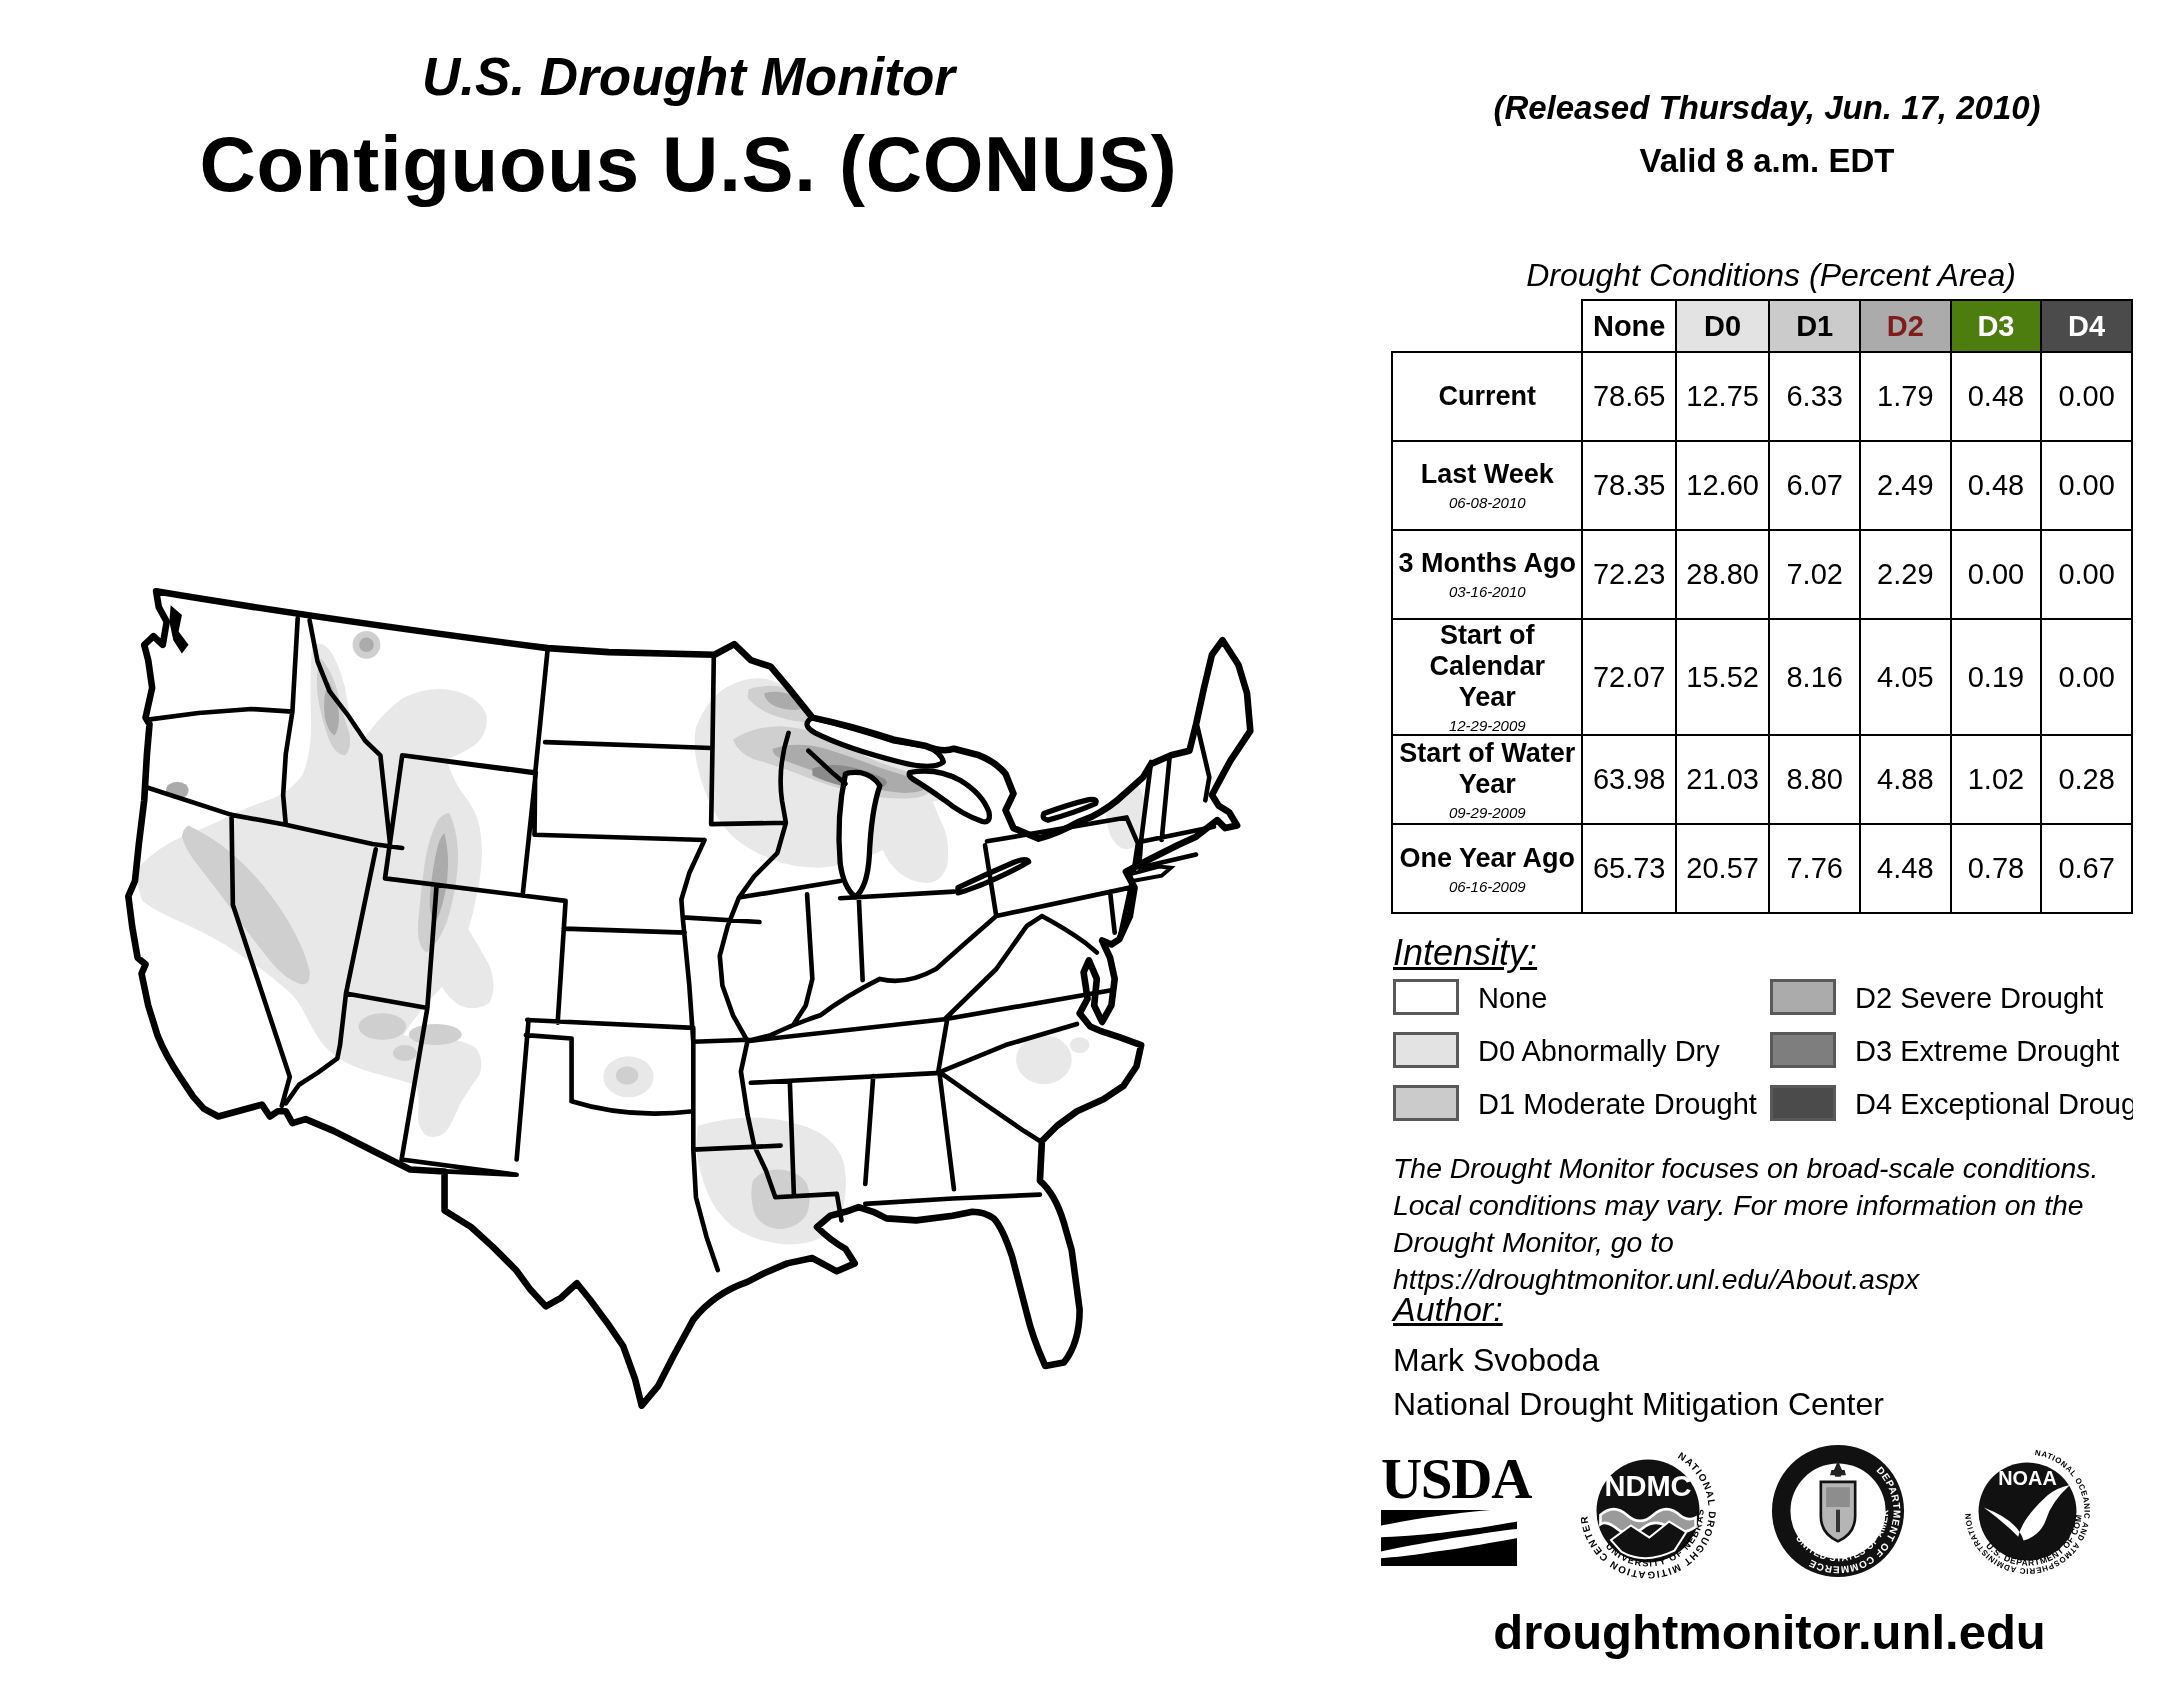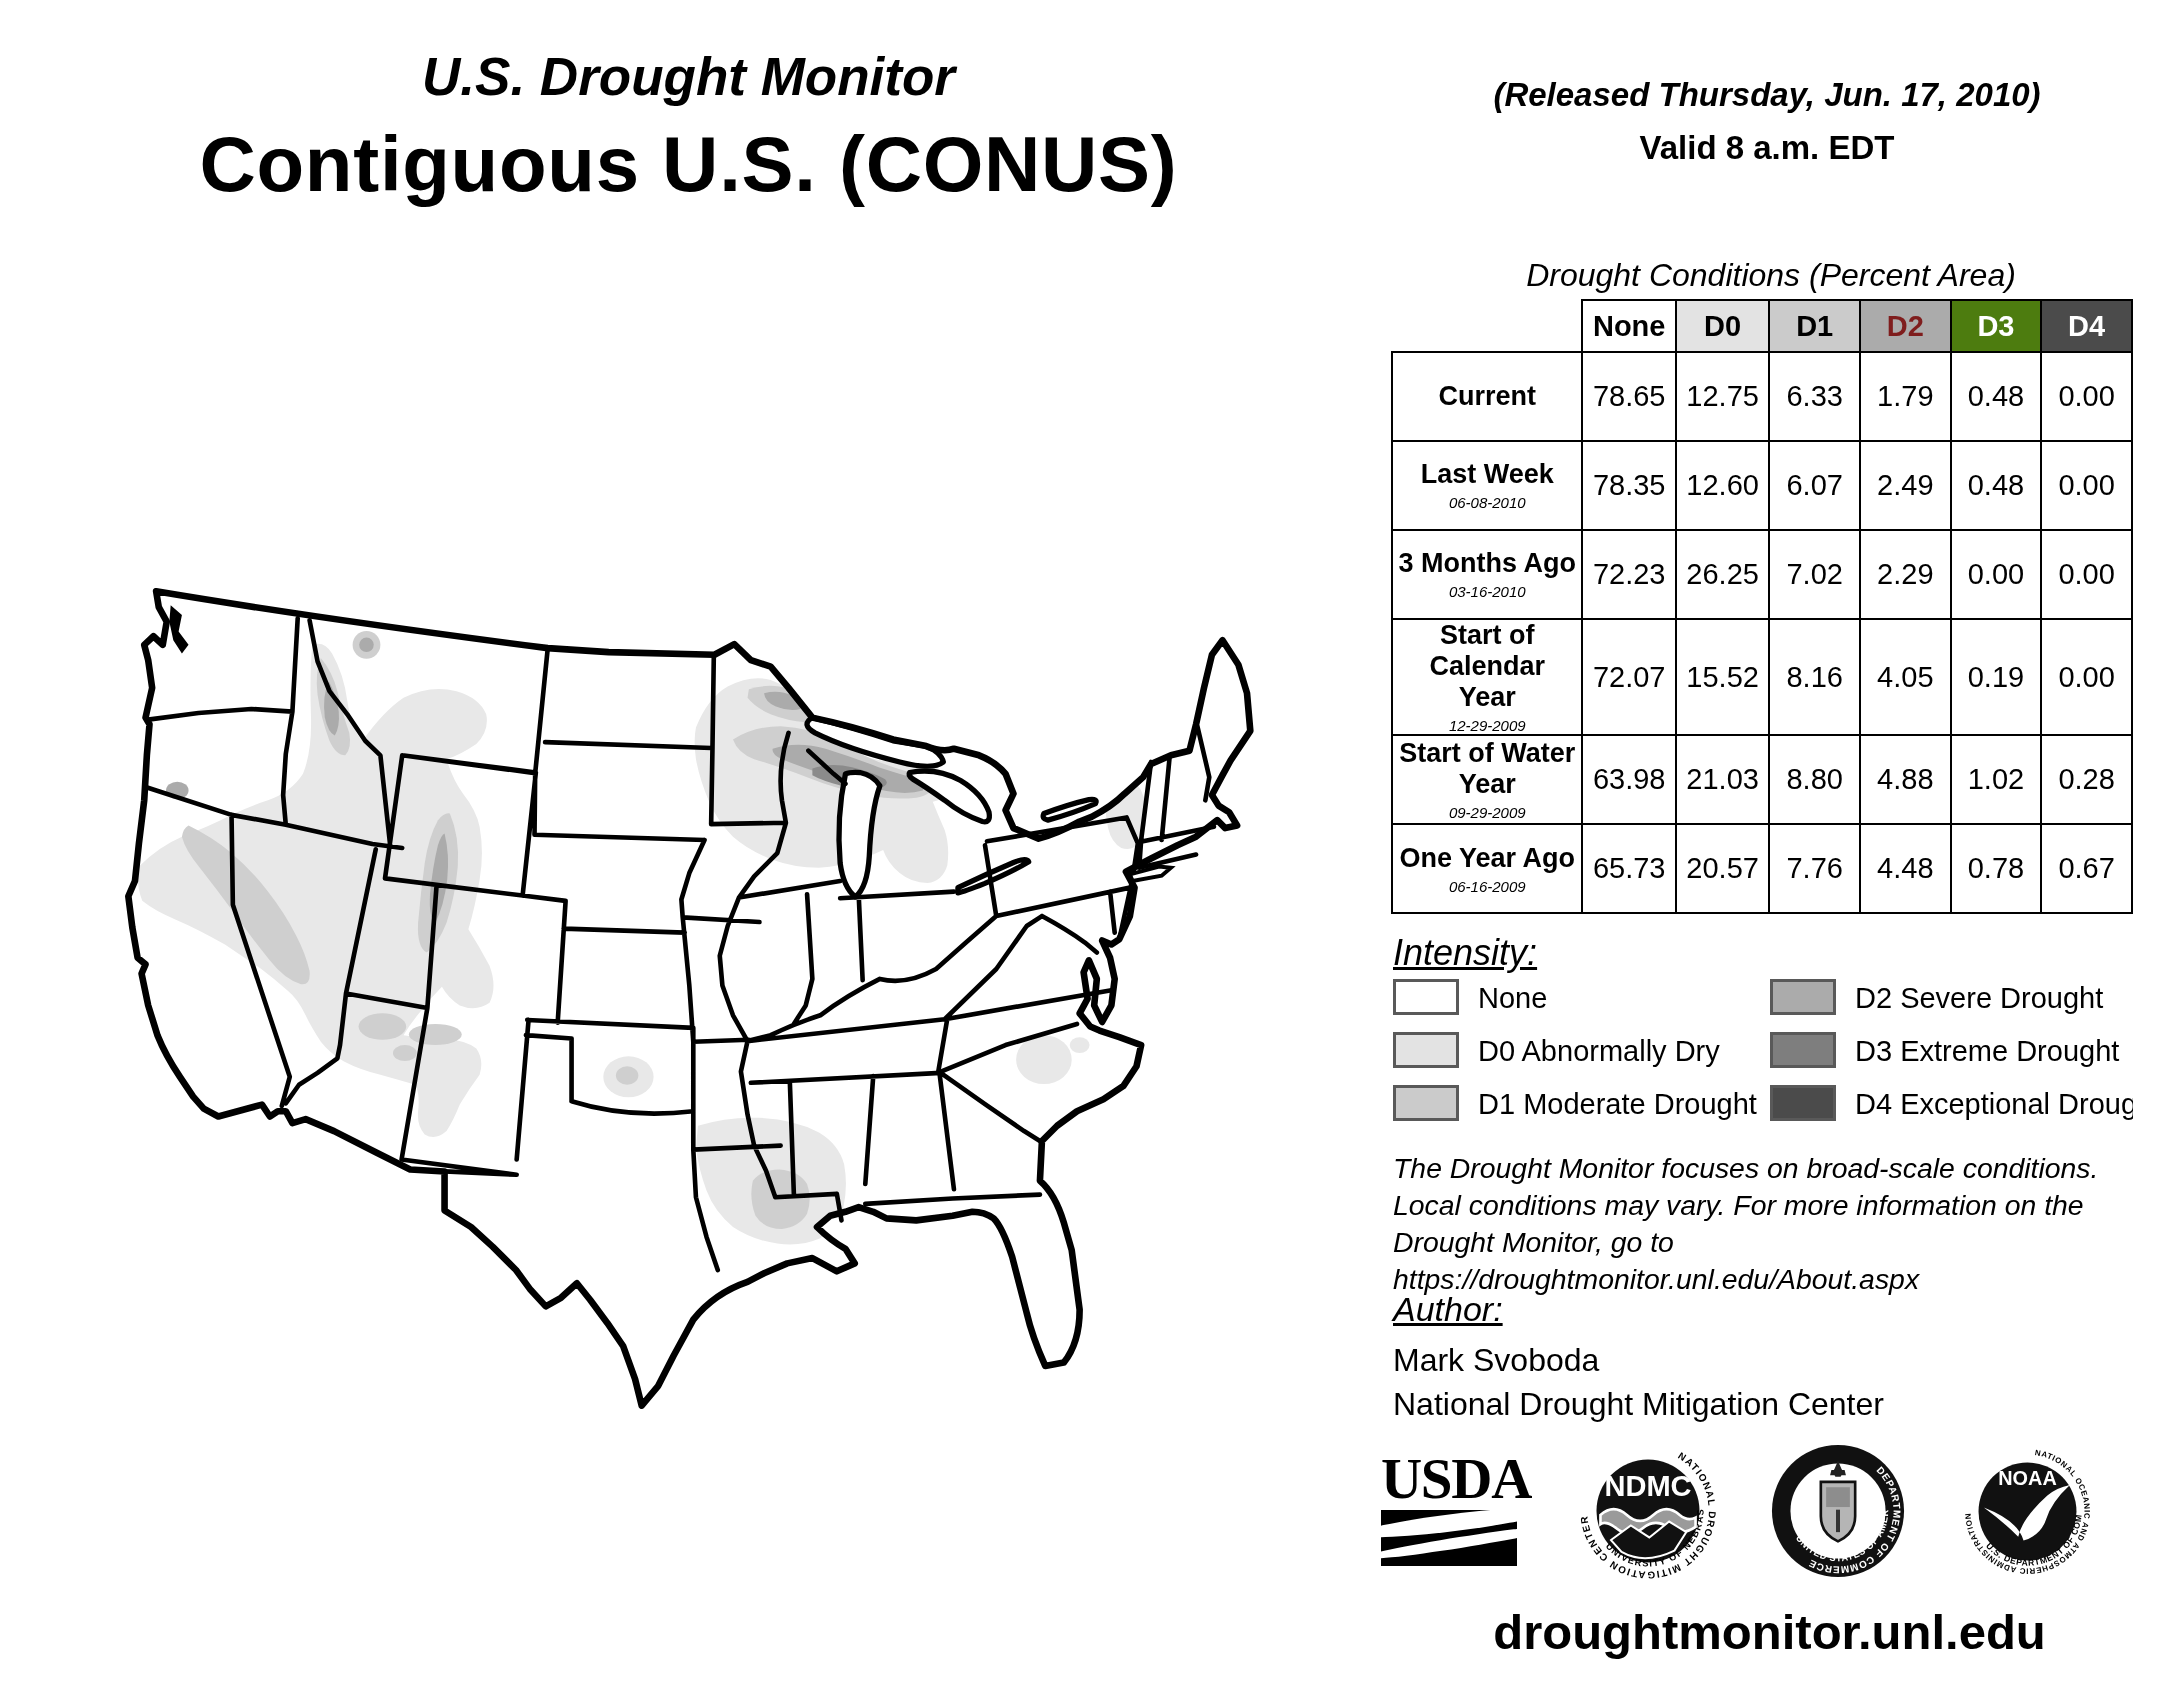--- a/index.html
+++ b/index.html
@@ -7,21 +7,21 @@
         font-family:"Liberation Sans","DejaVu Sans",sans-serif;color:#000;}
   .abs{position:absolute;}
 
   
   #title-block{left:60px;top:46px;width:1257px;text-align:center;}
   #title-line1{font-size:53px;font-weight:bold;font-style:italic;}
   #title-line2{font-size:78px;font-weight:bold;margin-top:12px;letter-spacing:0.7px;}
 
   #date-block{left:1403px;top:63px;width:728px;text-align:center;}
   #map-date{font-size:56px;font-weight:bold;}
-  #released{font-size:33px;font-weight:bold;font-style:italic;margin-top:13px;}
+  #released{font-size:33px;font-weight:bold;font-style:italic;margin-top:26px;}
   #valid{font-size:33px;font-weight:bold;margin-top:14.6px;}
 
   
   #table-title{left:1391px;top:257px;width:760px;text-align:center;font-size:32px;font-style:italic;}
   #cond-table{left:1391px;top:299px;border-collapse:collapse;}
   #cond-table td{border:2.6px solid #000;text-align:center;vertical-align:middle;
                  font-size:29px;background:#fff;}
   #cond-table td.blank{border:none;background:transparent;}
   #cond-table tr.hdr td{width:93px;height:48px;font-weight:bold;}
   #cond-table td.rowlabel{width:191px;font-weight:bold;font-size:27px;line-height:1.15;padding:0 5.3px;}
@@ -100,21 +100,21 @@
       <td>2.49</td>
       <td>0.48</td>
       <td>0.00</td>
     </tr>
     <tr class="datarow">
       <td class="rowlabel">
             <div>3 Months Ago</div>
             <div class="rowdate">03-16-2010</div>
           </td>
       <td>72.23</td>
-      <td>26.25</td>
+      <td>28.80</td>
       <td>7.02</td>
       <td>2.29</td>
       <td>0.00</td>
       <td>0.00</td>
     </tr>
     <tr class="datarow">
       <td class="rowlabel">
             <div>Start of Calendar Year</div>
             <div class="rowdate">12-29-2009</div>
           </td>

